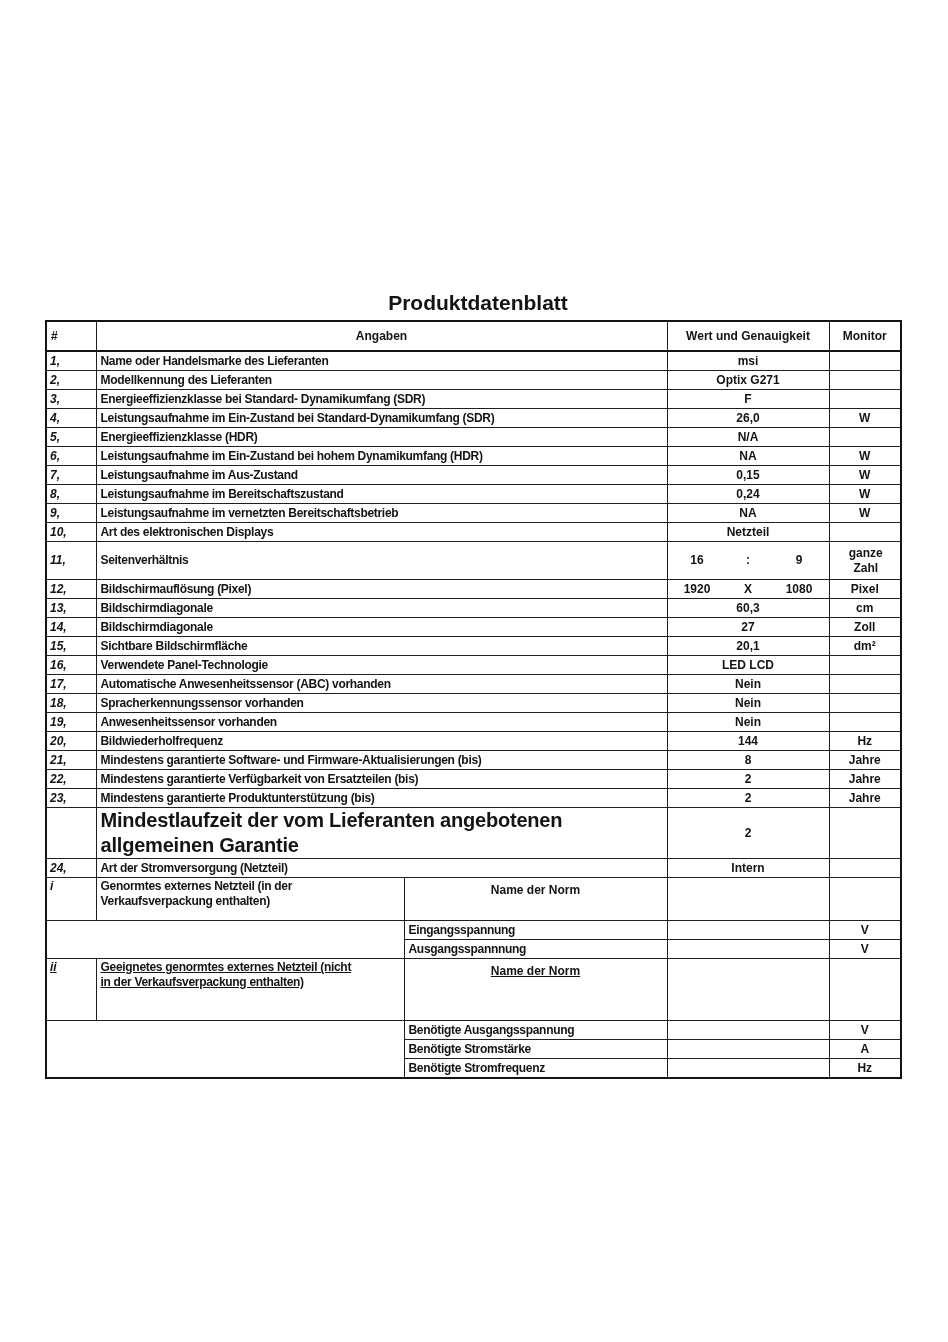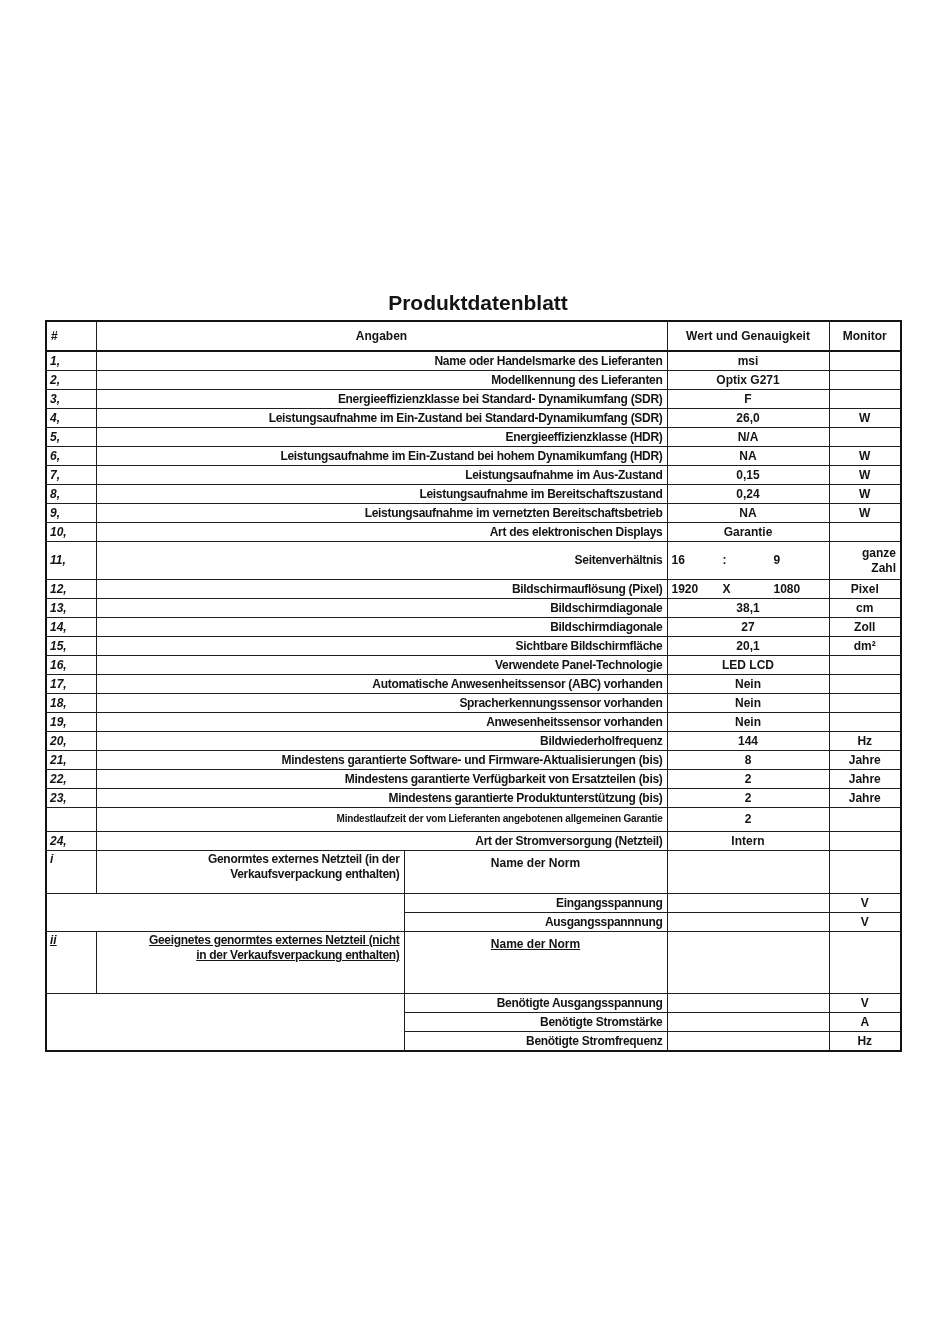--- a/index.html
+++ b/index.html
@@ -8,30 +8,30 @@
   .title{position:absolute;top:291px;left:4px;width:948px;margin:0;text-align:center;
          font-size:21px;font-weight:bold;letter-spacing:0px;color:#141414;}
   table.sheet{position:absolute;left:45px;top:320px;width:855px;border-collapse:collapse;
               table-layout:fixed;border:2px solid #141414;}
   td{border:1px solid #1f1f1f;font-weight:bold;font-size:12px;padding:0 4px;
      overflow:hidden;vertical-align:middle;line-height:1.25;}
   thead td{height:28px;border-bottom:2px solid #141414;}
   .hdr-num{text-align:left;}
   .hdr-c{text-align:center;margin-left:22px;}
   .num-cell{font-style:italic;text-align:left;padding-left:3px;}
-  .label-cell{text-align:right;letter-spacing:-0.3px;}
+  .label-cell{text-align:left;letter-spacing:-0.3px;}
   .value-cell{text-align:center;}
   .unit-cell{text-align:center;}
   tr.r-std td{height:18px;}
   tr.r-ratio td{height:37px;}
   tr.r-garantie td{height:23px;}
-  .garantie-label{font-size:10px;letter-spacing:-0.2px;}
-  .unit-wrap{white-space:pre-line;text-align:right;padding-left:6px;line-height:1.2;margin-top:44px;}
+  .garantie-label{font-size:20px;letter-spacing:-0.2px;}
+  .unit-wrap{white-space:pre-line;text-align:center;padding-left:6px;line-height:1.2;margin-top:44px;}
   .split-wrap{display:flex;width:100%;}
-  .split-wrap span{flex:1;text-align:left;}
+  .split-wrap span{flex:1;text-align:center;}
   tr.r-norm-i td{height:37px;}
   tr.r-norm-ii td{height:56px;text-decoration:underline;}
   .pre-label{white-space:pre-line;vertical-align:top;padding-top:1px;}
   .norm-cell{text-align:center;vertical-align:top;padding-top:5px;}
   .merged-empty{border:1px solid #1f1f1f;}
 </style>
 </head>
 <body>
 
 <div class="page">
@@ -104,21 +104,21 @@
         </tr>
         <tr class="r-std">
           <td class="num-cell">9,</td>
           <td class="label-cell" colspan="2">Leistungsaufnahme im vernetzten Bereitschaftsbetrieb</td>
           <td class="value-cell">NA</td>
           <td class="unit-cell">W</td>
         </tr>
         <tr class="r-std">
           <td class="num-cell">10,</td>
           <td class="label-cell" colspan="2">Art des elektronischen Displays</td>
-          <td class="value-cell">Garantie</td>
+          <td class="value-cell">Netzteil</td>
           <td class="unit-cell"></td>
         </tr>
         <tr class="r-ratio">
           <td class="num-cell">11,</td>
           <td class="label-cell" colspan="2">Seitenverhältnis</td>
           <td class="value-cell">
             <div class="split-wrap">
               <span>16</span>
               <span>:</span>
               <span>9</span>
@@ -135,21 +135,21 @@
               <span>1920</span>
               <span>X</span>
               <span>1080</span>
             </div>
           </td>
           <td class="unit-cell">Pixel</td>
         </tr>
         <tr class="r-std">
           <td class="num-cell">13,</td>
           <td class="label-cell" colspan="2">Bildschirmdiagonale</td>
-          <td class="value-cell">38,1</td>
+          <td class="value-cell">60,3</td>
           <td class="unit-cell">cm</td>
         </tr>
         <tr class="r-std">
           <td class="num-cell">14,</td>
           <td class="label-cell" colspan="2">Bildschirmdiagonale</td>
           <td class="value-cell">27</td>
           <td class="unit-cell">Zoll</td>
         </tr>
         <tr class="r-std">
           <td class="num-cell">15,</td>

